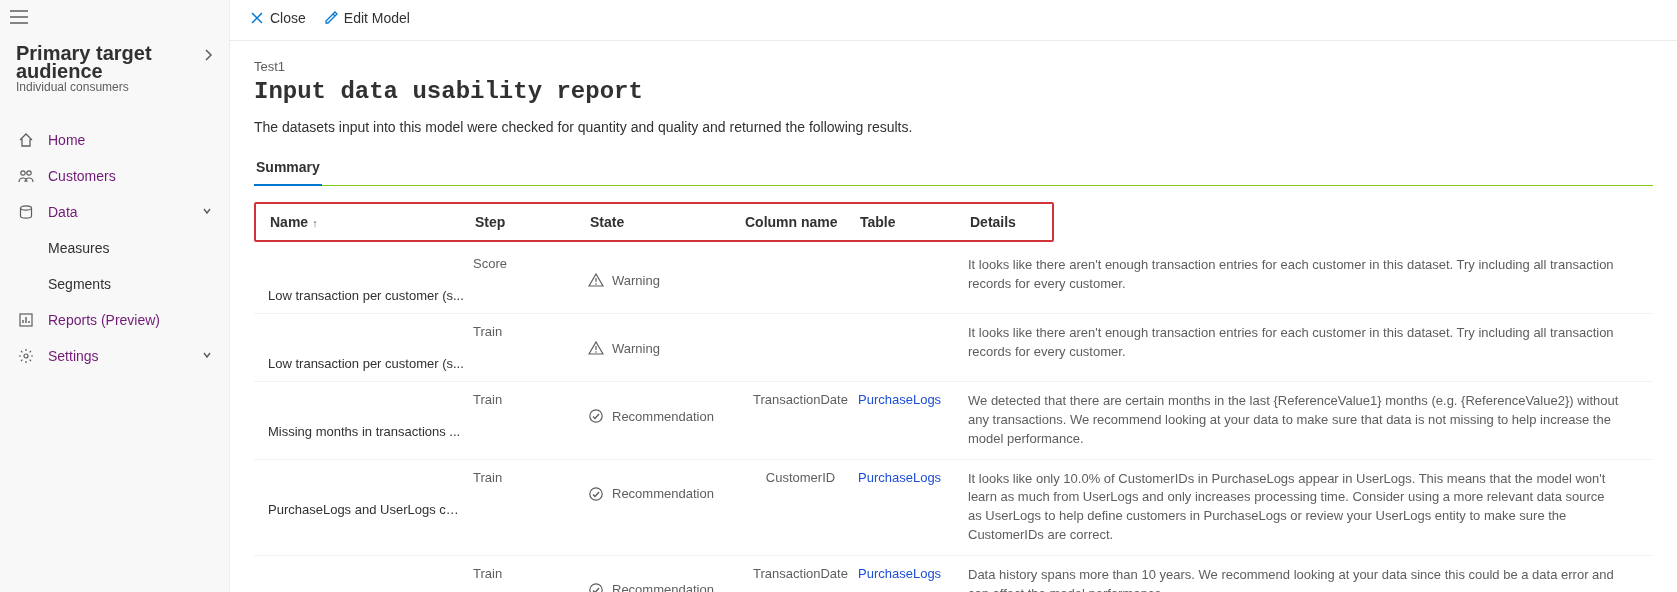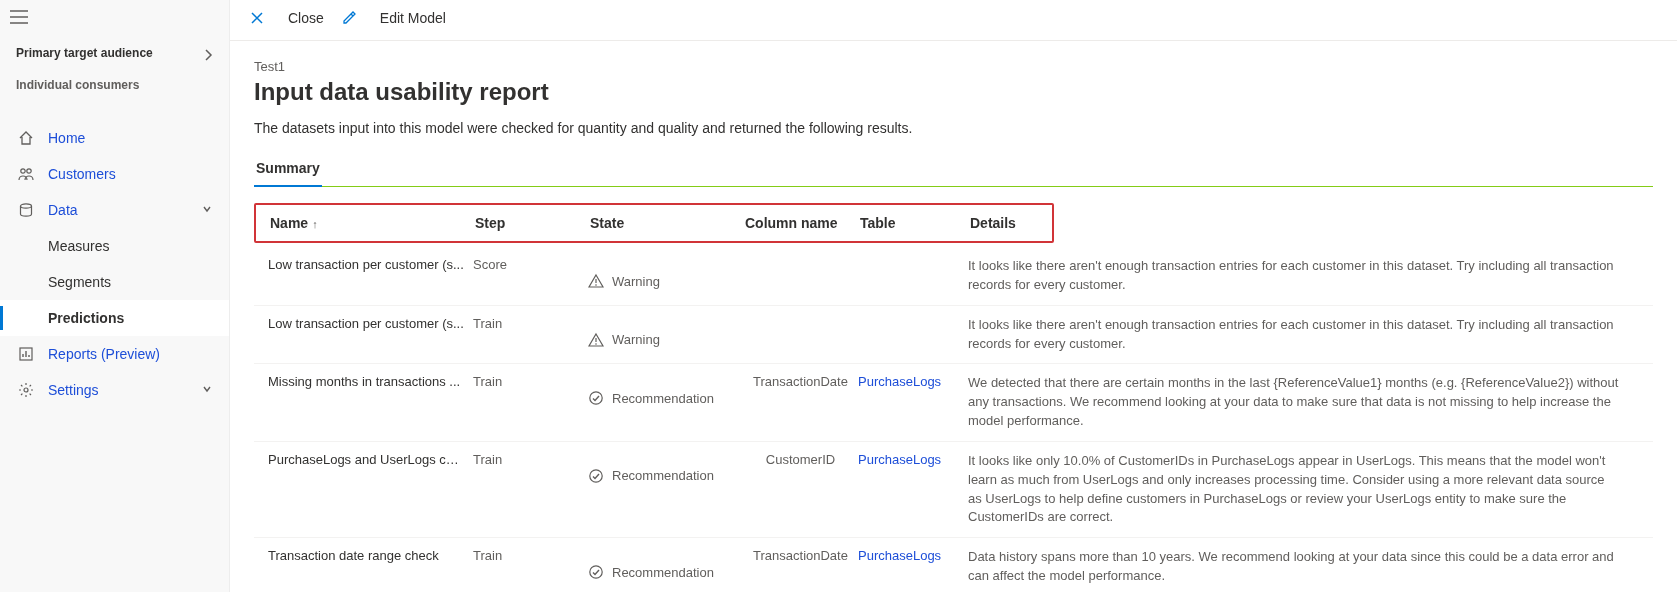--- a/index.html
+++ b/index.html
@@ -27,29 +27,29 @@
     cursor: pointer;
   }
   .hamburger svg { display:block; }
   .audience-block {
     padding: 14px 16px 10px 16px;
     display: flex;
     align-items: flex-start;
     justify-content: space-between;
     cursor: pointer;
   }
-  .audience-title { font-weight: 600; font-size: 12px; color:#323130; line-height:18px;}
-  .audience-sub { font-size:12px; color:#605e5c; margin-top:16px;font-weight:bold;}
+  .audience-title { font-weight: 600; font-size: 20px; color:#323130; line-height:18px;}
+  .audience-sub { font-size:12px; color:#605e5c; margin-top:0;}
   .chev { color:#605e5c; margin-top:4px;}
   .nav { margin-top: 18px; }
   .nav-item {
     display: flex; align-items: center;
     padding: 10px 16px;
     cursor: pointer;
-    color:#1d4ed8;
+    color:#701a75;
     position:relative;
   }
   .nav-item .icon-slot {
     width: 20px; display:flex; justify-content:center; margin-right: 12px;
     color:#605e5c;
   }
   .nav-item.expandable .exp-chev {
     margin-left:auto; color:#605e5c;
   }
   .sub-item {
@@ -73,32 +73,32 @@
     flex-direction:column;
     min-width:0;
   }
   .toolbar {
     display:flex; align-items:center;
     padding: 10px 20px 14px 20px;
     border-bottom:1px solid #edebe9;
     gap: 18px;
   }
   .tool-btn {
-    display:flex; align-items:center; gap:24px;
+    display:flex; align-items:center; gap:6px;
     color:#323130; cursor:pointer;
     font-size:14px;
   }
   .tool-btn svg { color:#0078d4; }
   .content {
     padding: 18px 24px 0 24px;
     overflow:auto;
     flex:1;
   }
   .crumb { font-size:13px; color:#605e5c; margin-bottom:4px;}
-  .page-title { font-size:24px; font-weight:600; margin:0 0 14px 0; }
+  .page-title { font-size:24px; font-weight:600; margin:0 0 14px 0;font-family:Liberation Mono, monospace; }
   .page-desc { font-size:14px; color:#323130; margin-bottom:18px;}
   .tabs { display:flex; border-bottom:1px solid #84cc16; margin-bottom:16px;}
   .tab {
     padding: 6px 2px 10px 2px;
     margin-right:24px;
     cursor:pointer;
     font-size:14px;
     position:relative;
   }
   .tab.active { font-weight:600; }
@@ -126,21 +126,21 @@
   .sort-arrow { font-size:11px; margin-left:4px; color:#605e5c;}
   .data-rows { margin-top:4px; }
   .data-row {
     display:flex;
     align-items:flex-start;
     padding:10px 14px;
     border-bottom:1px solid #f3f2f1;
     font-size:13px;
     color:#323130;
   }
-  .data-row .c-name   { width:205px; white-space:nowrap; overflow:hidden; text-overflow:ellipsis; padding-right:8px;}
+  .data-row .c-name   { width:205px; white-space:nowrap; overflow:hidden; text-overflow:ellipsis; padding-right:8px;margin-top:32px;}
   .data-row .c-step   { width:115px; color:#605e5c;}
   .data-row .c-state  { width:155px; display:flex; align-items:center; gap:8px; color:#605e5c;margin-top:16px;}
   .data-row .c-col    { width:115px; color:#605e5c;text-align:center;}
   .data-row .c-table  { width:110px; color:#1d4ed8;}
   .data-row .c-det    { flex:1; color:#605e5c; line-height:1.45; padding-right:20px;}
   .state-icon { width:16px; height:16px; display:inline-flex; }
 </style>
 </head>
 <body>
 
@@ -203,23 +203,20 @@
         </span>
       </div>
 
 
       <div class="sub-item">
         <span>Measures</span>
       </div>
       <div class="sub-item">
         <span>Segments</span>
       </div>
-      <div class="sub-item selected">
-        <span>Predictions</span>
-      </div>
 
       <div class="nav-item">
         <span class="icon-slot">
           <svg width="16" height="16" viewBox="0 0 16 16">
               <rect x="2" y="2" width="12" height="12" fill="none" stroke="#605e5c" stroke-width="1.2"></rect>
               <path d="M5 11V8M8 11V5M11 11V9" fill="none" stroke="#605e5c" stroke-width="1.4"></path>
             </svg>
         </span>
         <span>Reports (Preview)</span>
       </div>

